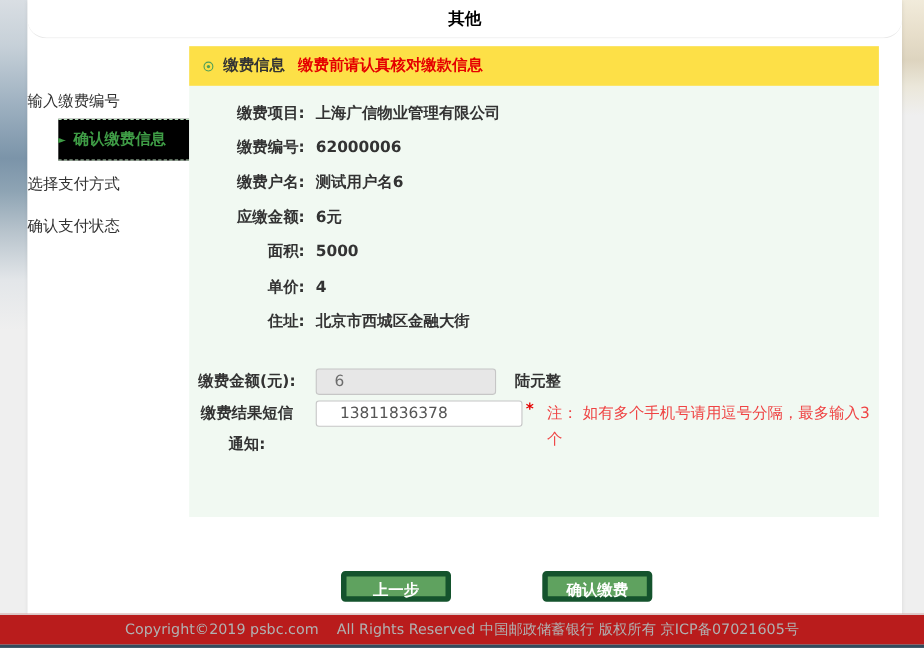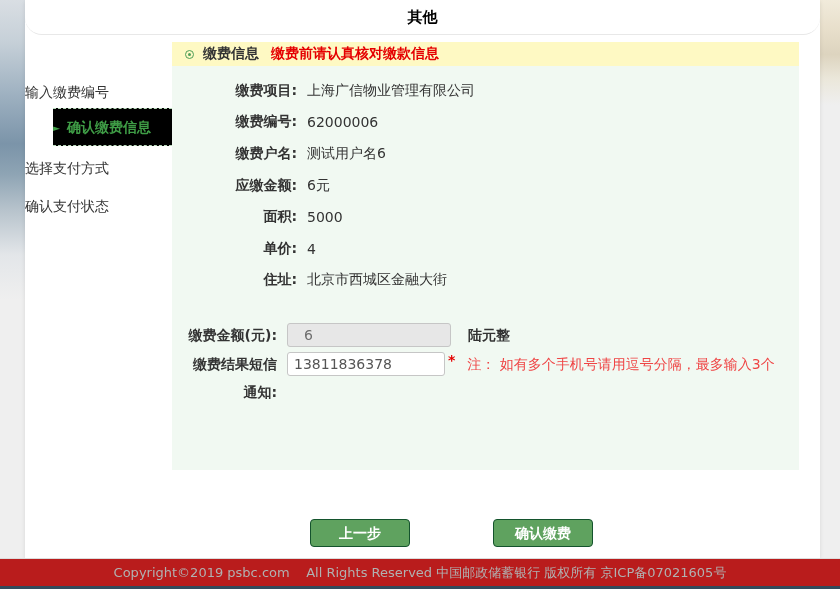--- a/index.html
+++ b/index.html
@@ -37,54 +37,54 @@
     background:#000000;
     border-top:1px dashed #b9dcbc; border-bottom:1px dashed #b9dcbc;
     color:#3f9d46; font-weight:bold;
   }
   .step-active .arrow{font-size:9px; margin-right:7px; color:#3f9d46; vertical-align:1px;}
   
   .gbox{
     position:absolute; left:147px; top:42px; width:627px; height:428px;
     background:#f1f9f2; font-size:14px; color:#333; box-sizing:border-box;
   }
-  .sechead{height:24px; display:flex; align-items:center; background:#fef9c3; padding-left:13px;}
+  .sechead{height:36px; display:flex; align-items:center; background:#fde047; padding-left:13px;}
   .bullet{
     width:9px; height:9px; border:1px solid #4f9f58; border-radius:50%;
     margin-right:9px; position:relative; flex:0 0 auto; box-sizing:border-box;
   }
   .bullet::after{
     content:""; position:absolute; left:2px; top:2px; width:3px; height:3px;
     background:#4f9f58; border-radius:50%;
   }
   .sectitle{font-weight:bold;}
   .warn{color:#e50000; font-weight:bold; margin-left:12px;}
   .inforows{padding-top:9px;}
   .irow{display:flex; align-items:center; height:31.6px;}
-  .ilabel{width:105px; text-align:right; font-weight:bold; flex:0 0 auto;margin-left:20px;}
-  .ivalue{margin-left:10px; font-weight:normal;}
+  .ilabel{width:105px; text-align:right; font-weight:bold; flex:0 0 auto;}
+  .ivalue{margin-left:10px; font-weight:bold;}
   .sechead2{margin-top:12px;}
   .frow{display:flex; align-items:flex-start;}
   .frow1{margin-top:27px;}
   .frow2{margin-top:5px;}
-  .flabel{width:105px; text-align:right; font-weight:bold; line-height:24px; flex:0 0 auto;}
+  .flabel{width:105px; text-align:center; font-weight:bold; line-height:24px; flex:0 0 auto;}
   .flabel2{line-height:28px; margin-top:-2px;}
   .finput{
     height:22px; border:1px solid #c6c6c6; border-radius:3px; background:#fff;
     font-size:14px; color:#555; margin-left:10px; font-family:inherit; box-sizing:content-box;
   }
   .finput-amount{width:137px; padding:0 9px 0 16px; background:#e7e7e7; color:#6d6d6d;}
-  .finput-sms{width:144px; padding:0 6px;}
+  .finput-sms{width:144px; padding:0 21px;}
   .words{margin-left:17px; font-weight:bold; line-height:24px;}
   .star{color:#e50000; margin-left:3px; line-height:16px; font-weight:bold; font-size:14px;}
   .note{margin-left:12px; color:#ef4444; line-height:24px;}
   
   .btn{
     position:absolute; width:100px; height:28px; top:519px;
-    background:#5fa25f; border:1px solid #14532d; border-radius:4px;
+    background:#5fa25f; border:5px solid #14532d; border-radius:4px;
     color:#fff; font-weight:bold; font-size:14px; line-height:26px; text-align:center;
     cursor:pointer; box-sizing:border-box; font-family:inherit;
   }
   .btn-prev{left:285px;}
   .btn-confirm{left:468px;}
   
   .footer{
     position:absolute; left:0; top:558px; width:840px; height:28px;
     background:#b91c1c; border-top:1px solid #dcdcdc; box-sizing:border-box;
     text-align:center; line-height:27px; font-size:13px; color:#b1b1b1; white-space:pre;

